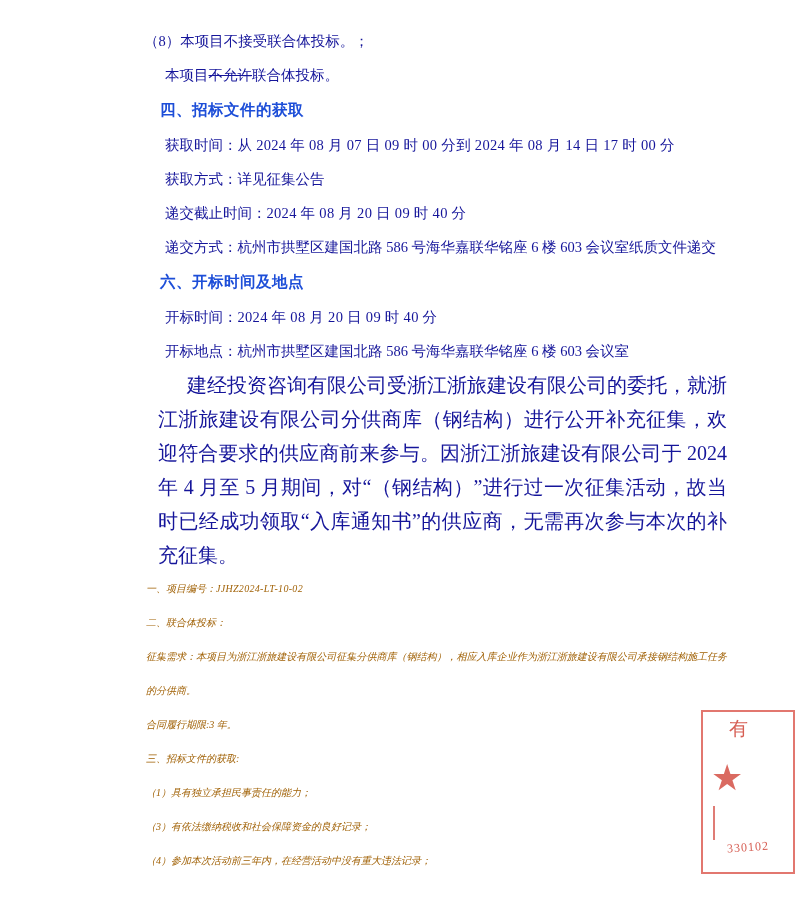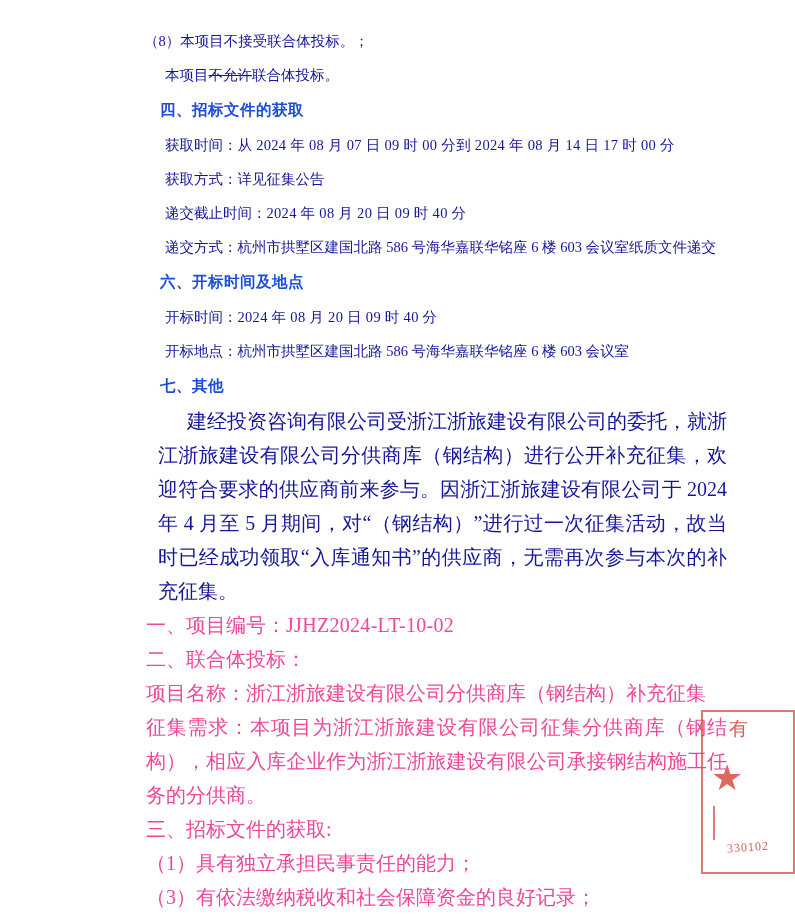--- a/index.html
+++ b/index.html
@@ -22,25 +22,26 @@
     box-sizing: border-box;
     padding: 24px 60px 0 120px;
   }
   .line {
     font-size: 14.5px;
     line-height: 34px;
     color: #15159a;
     white-space: nowrap;
   }
   .para {
-    font-size: 20px;
+    font-size: 10px;
     line-height: 34px;
-    color: #ec4899;
+    color: #a16207;
     text-align: justify;
     text-justify: inter-ideograph;
+    font-style: italic;
   }
   .indent-1 { margin-left: 24px; }
   .indent-2 { margin-left: 45px; }
   .indent-3 { margin-left: 26px; }
   .heading {
     font-size: 15.5px;
     font-weight: bold;
     line-height: 36px;
     color: #1d4ed8;
     margin-left: 40px;
@@ -151,38 +152,35 @@
   <div class="heading">六、开标时间及地点</div>
 
   <div class="line indent-2">
     <span>开标时间：</span><span class="mono-ish">2024 年 08 月 20 日  09 时 40 分</span>
   </div>
 
   <div class="line indent-2">
     <span>开标地点：</span><span>杭州市拱墅区建国北路 586 号海华嘉联华铭座 6 楼 603 会议室</span>
   </div>
 
-  <div class="heading">七、其他</div>
 
   <div class="body-block">建经投资咨询有限公司受浙江浙旅建设有限公司的委托，就浙江浙旅建设有限公司分供商库（钢结构）进行公开补充征集，欢迎符合要求的供应商前来参与。因浙江浙旅建设有限公司于 2024 年 4 月至 5 月期间，对“（钢结构）”进行过一次征集活动，故当时已经成功领取“入库通知书”的供应商，无需再次参与本次的补充征集。</div>
 
   <div class="para indent-3">
     <span>一、项目编号：</span><span class="mono-ish">JJHZ2024-LT-10-02</span>
   </div>
 
   <div class="para indent-3">二、联合体投标：</div>
 
-  <div class="para indent-3">
-    <span>项目名称：</span><span>浙江浙旅建设有限公司分供商库（钢结构）补充征集</span>
-  </div>
 
   <div class="para indent-3" style="margin-right:8px;">
     <span>征集需求：</span><span>本项目为浙江浙旅建设有限公司征集分供商库（钢结构），相应入库企业作为浙江浙旅建设有限公司承接钢结构施工任务的分供商。</span>
   </div>
 
+  <div class="para indent-3">合同履行期限:3 年。</div>
 
   <div class="para indent-3">三、招标文件的获取:</div>
 
   <div class="para indent-3">（1）具有独立承担民事责任的能力；</div>
   <div class="para indent-3">（3）有依法缴纳税收和社会保障资金的良好记录；</div>
   <div class="para indent-3">（4）参加本次活动前三年内，在经营活动中没有重大违法记录；</div>
 
   <div class="seal">
     <div class="seal-border"></div>
     <div class="seal-text">有</div>

